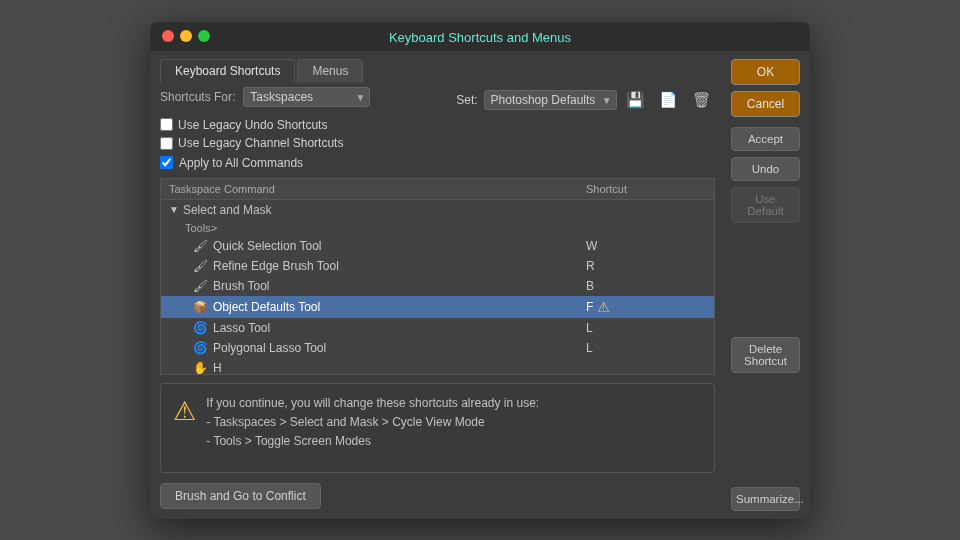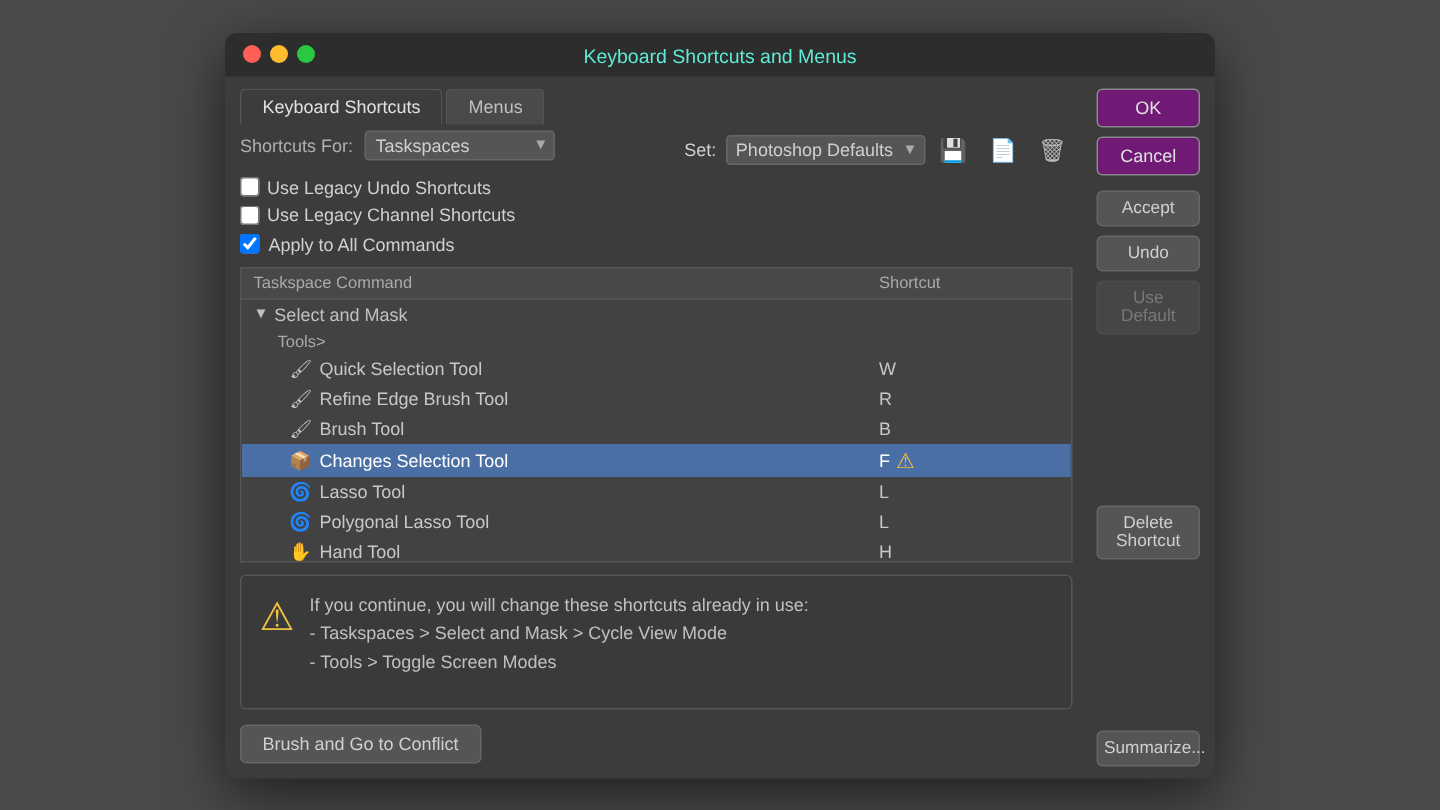--- a/index.html
+++ b/index.html
@@ -245,21 +245,21 @@
     .panel-btn:disabled { opacity: 0.4; cursor: default; }
     .spacer { flex: 1; }
     .ok-cancel {
       display: flex;
       flex-direction: column;
       gap: 6px;
       margin-bottom: 4px;
     }
     .ok-btn {
       padding: 5px 14px;
-      background: #701a75;
+      background: #a16207;
       border: 1px solid #888;
       border-radius: 4px;
       color: #e0e0e0;
       cursor: pointer;
       font-size: 12px;
       text-align: center;
     }
   </style>
 </head>
 <body>
@@ -359,21 +359,21 @@
         <div class="table-row-item">
           <span class="icon-placeholder">🖌</span>
           <span class="row-name">Brush Tool</span>
           <span class="row-shortcut">
             <span>B</span>
           </span>
         </div>
 
         <div class="table-row-item selected">
           <span class="icon-placeholder">📦</span>
-          <span class="row-name">Changes Selection Tool</span>
+          <span class="row-name">Object Defaults Tool</span>
           <span class="row-shortcut">
             <span>F</span>
             <span class="warn-icon">⚠</span>
           </span>
         </div>
         <div class="table-row-item">
           <span class="icon-placeholder">🌀</span>
           <span class="row-name">Lasso Tool</span>
           <span class="row-shortcut">
             <span>L</span>
@@ -381,21 +381,20 @@
         </div>
         <div class="table-row-item">
           <span class="icon-placeholder">🌀</span>
           <span class="row-name">Polygonal Lasso Tool</span>
           <span class="row-shortcut">
             <span>L</span>
           </span>
         </div>
         <div class="table-row-item">
           <span class="icon-placeholder">✋</span>
-          <span class="row-name">Hand Tool</span>
           <span class="row-shortcut">
             <span>H</span>
           </span>
         </div>
       </div>
 
       <div class="warning-section">
         <span class="warning-icon-large">⚠</span>
         <div class="warning-text">
           <div>If you continue, you will change these shortcuts already in use:</div>

